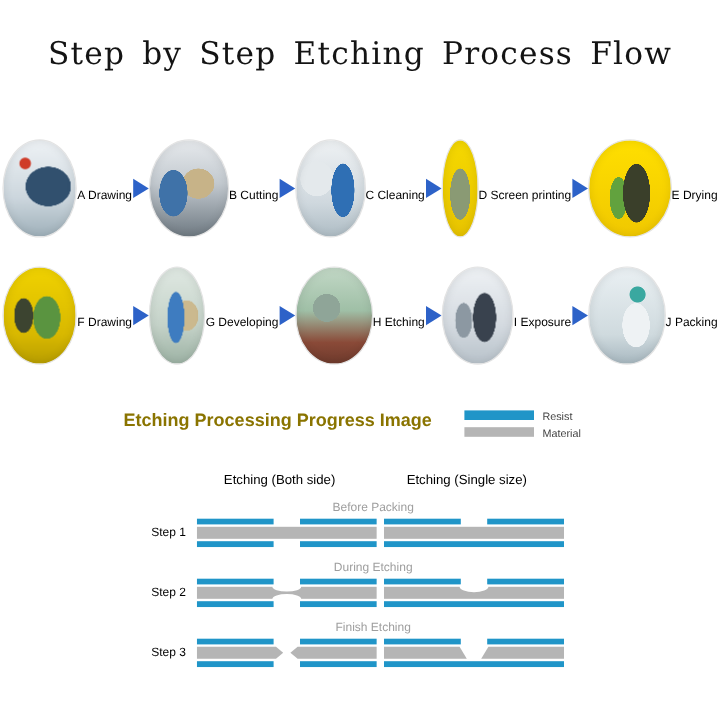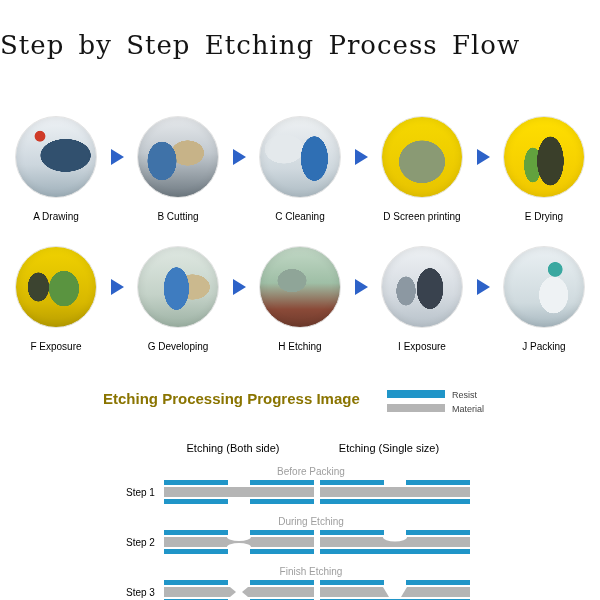--- a/index.html
+++ b/index.html
@@ -1,30 +1,30 @@
 <!DOCTYPE html>
 <html><head>
 <meta charset="utf-8">
 <style>
   html,body { margin:0; padding:0; background:#ffffff; }
   body { width:600px; height:600px; overflow:hidden; font-family:"Liberation Sans", sans-serif; }
   .page { position:relative; width:600px; height:600px; background:#fff; }
 
   
   .main-title {
-    margin:30px 0 0 0; color:#141414;
+    margin:30px 0 0 0; text-align:center; color:#141414;
     font-family:"DejaVu Serif", serif; font-weight:500;
     font-size:26px; letter-spacing:1px; word-spacing:5px; line-height:1.2;
   }
 
   
   .flow-row { display:flex; justify-content:space-between; padding:0 2px; }
   .flow-row.first { margin-top:55px; }
   .flow-row.second { margin-top:24px; }
-  .flow-step { width:108px; display:flex; flex-direction:column; align-items:center;text-align:right; }
+  .flow-step { width:108px; display:flex; flex-direction:row; align-items:center;text-align:right; }
   .photo {
     width:80px; height:80px; border-radius:50%;
     border:1px solid #e3e3e3; box-shadow:inset 0 0 8px rgba(0,0,0,.10);
   }
   .flow-label { margin-top:13px; font-size:10px; color:#000; white-space:nowrap; }
   .arrow {
     width:0; height:0; margin-top:33px;
     border-top:8px solid transparent; border-bottom:8px solid transparent;
     border-left:13px solid #2d62c8;
   }
@@ -122,21 +122,21 @@
     <div class="arrow"></div>
     <div class="flow-step">
       <div class="photo p-e"></div>
       <div class="flow-label">E Drying</div>
     </div>
   </div>
 
   <div class="flow-row second">
     <div class="flow-step">
       <div class="photo p-f"></div>
-      <div class="flow-label">F Exposure</div>
+      <div class="flow-label">F Drawing</div>
     </div>
     <div class="arrow"></div>
     <div class="flow-step">
       <div class="photo p-g"></div>
       <div class="flow-label">G Developing</div>
     </div>
     <div class="arrow"></div>
     <div class="flow-step">
       <div class="photo p-h"></div>
       <div class="flow-label">H Etching</div>

